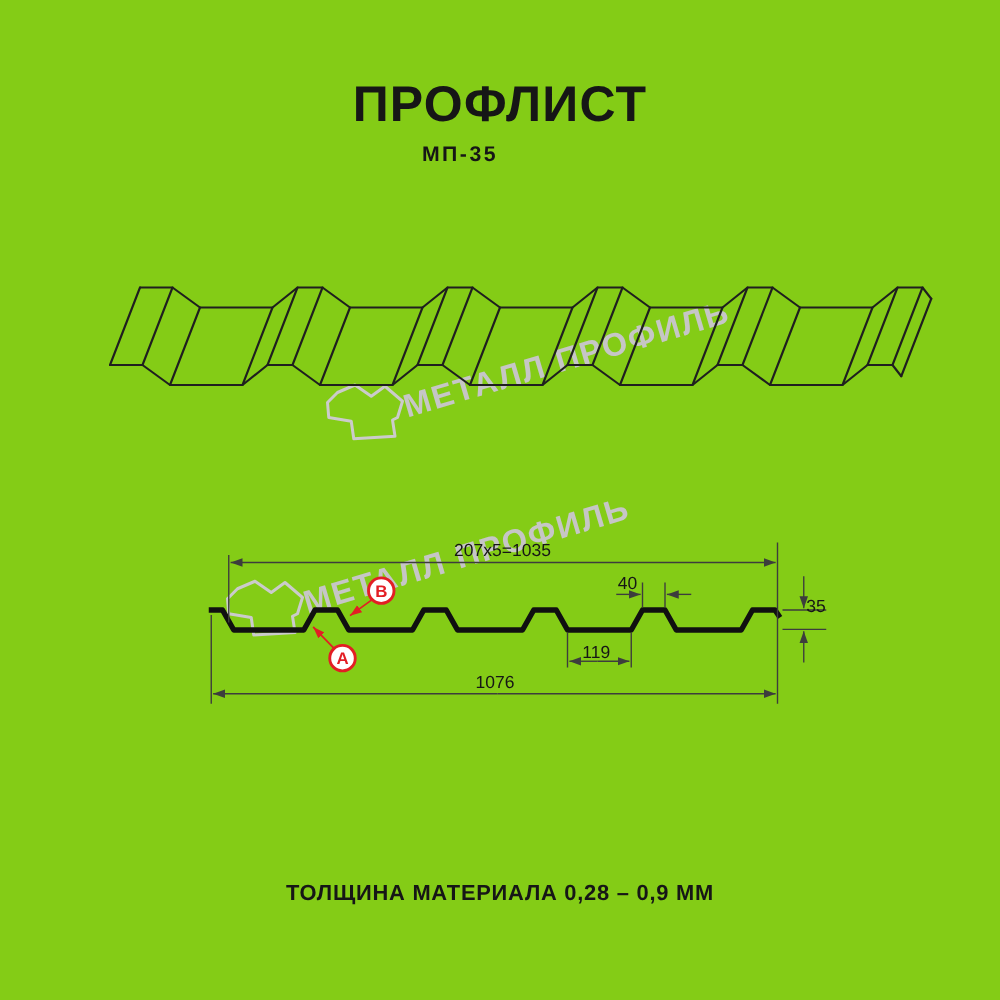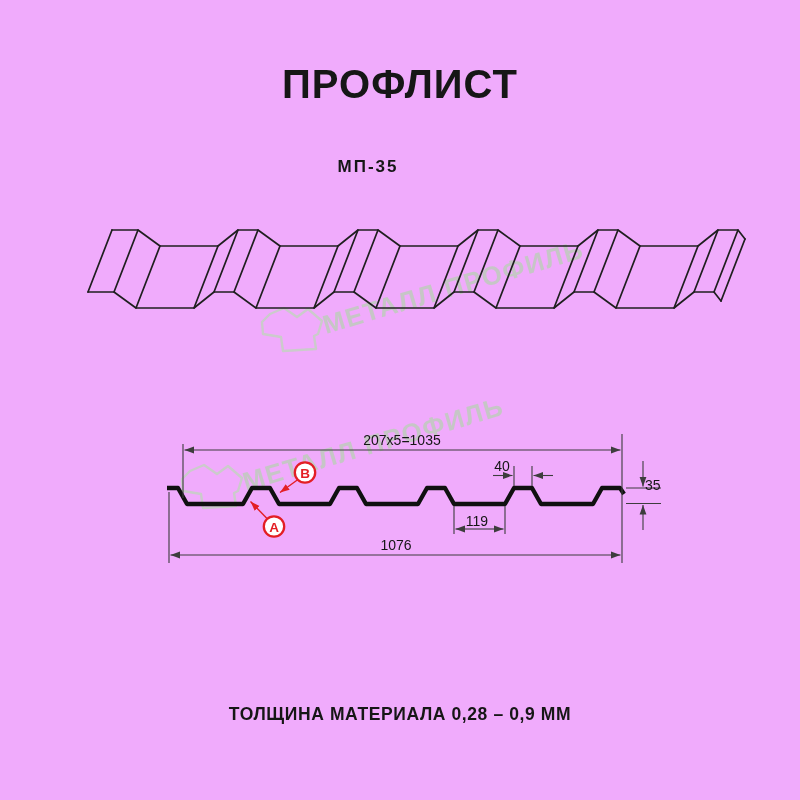--- a/index.html
+++ b/index.html
@@ -1,21 +1,21 @@
 <!DOCTYPE html>
 <html><head>
 <meta charset="utf-8">
 <style>
   html,body{margin:0;padding:0;background:#fff;}
-  .page{position:relative;width:800px;height:800px;background:#f0abfc;overflow:hidden;
+  .page{position:relative;width:800px;height:800px;background:#84cc16;overflow:hidden;
         font-family:"Liberation Sans",sans-serif;color:#161616;}
   .title{position:absolute;top:62px;left:0;width:800px;text-align:center;
          font-size:40px;font-weight:800;letter-spacing:1px;line-height:1.1;}
   .subtitle{position:absolute;top:114px;left:0;width:736px;text-align:center;
-            font-size:17px;font-weight:700;letter-spacing:2px;margin-top:43px;}
+            font-size:17px;font-weight:700;letter-spacing:2px;}
   .footer-note{position:absolute;top:704px;left:0;width:800px;text-align:center;
                font-size:17.5px;font-weight:700;letter-spacing:.6px;}
   svg.art{position:absolute;left:0;top:0;}
   .dim-text{font-size:14px;fill:#161616;}
   .red-letter{font-size:13.5px;font-weight:700;fill:#e31e24;}
   .wm-text{font-size:26px;font-weight:700;fill:#c6c6c6;letter-spacing:1.5px;}
 </style>
 </head>
 <body>
 

